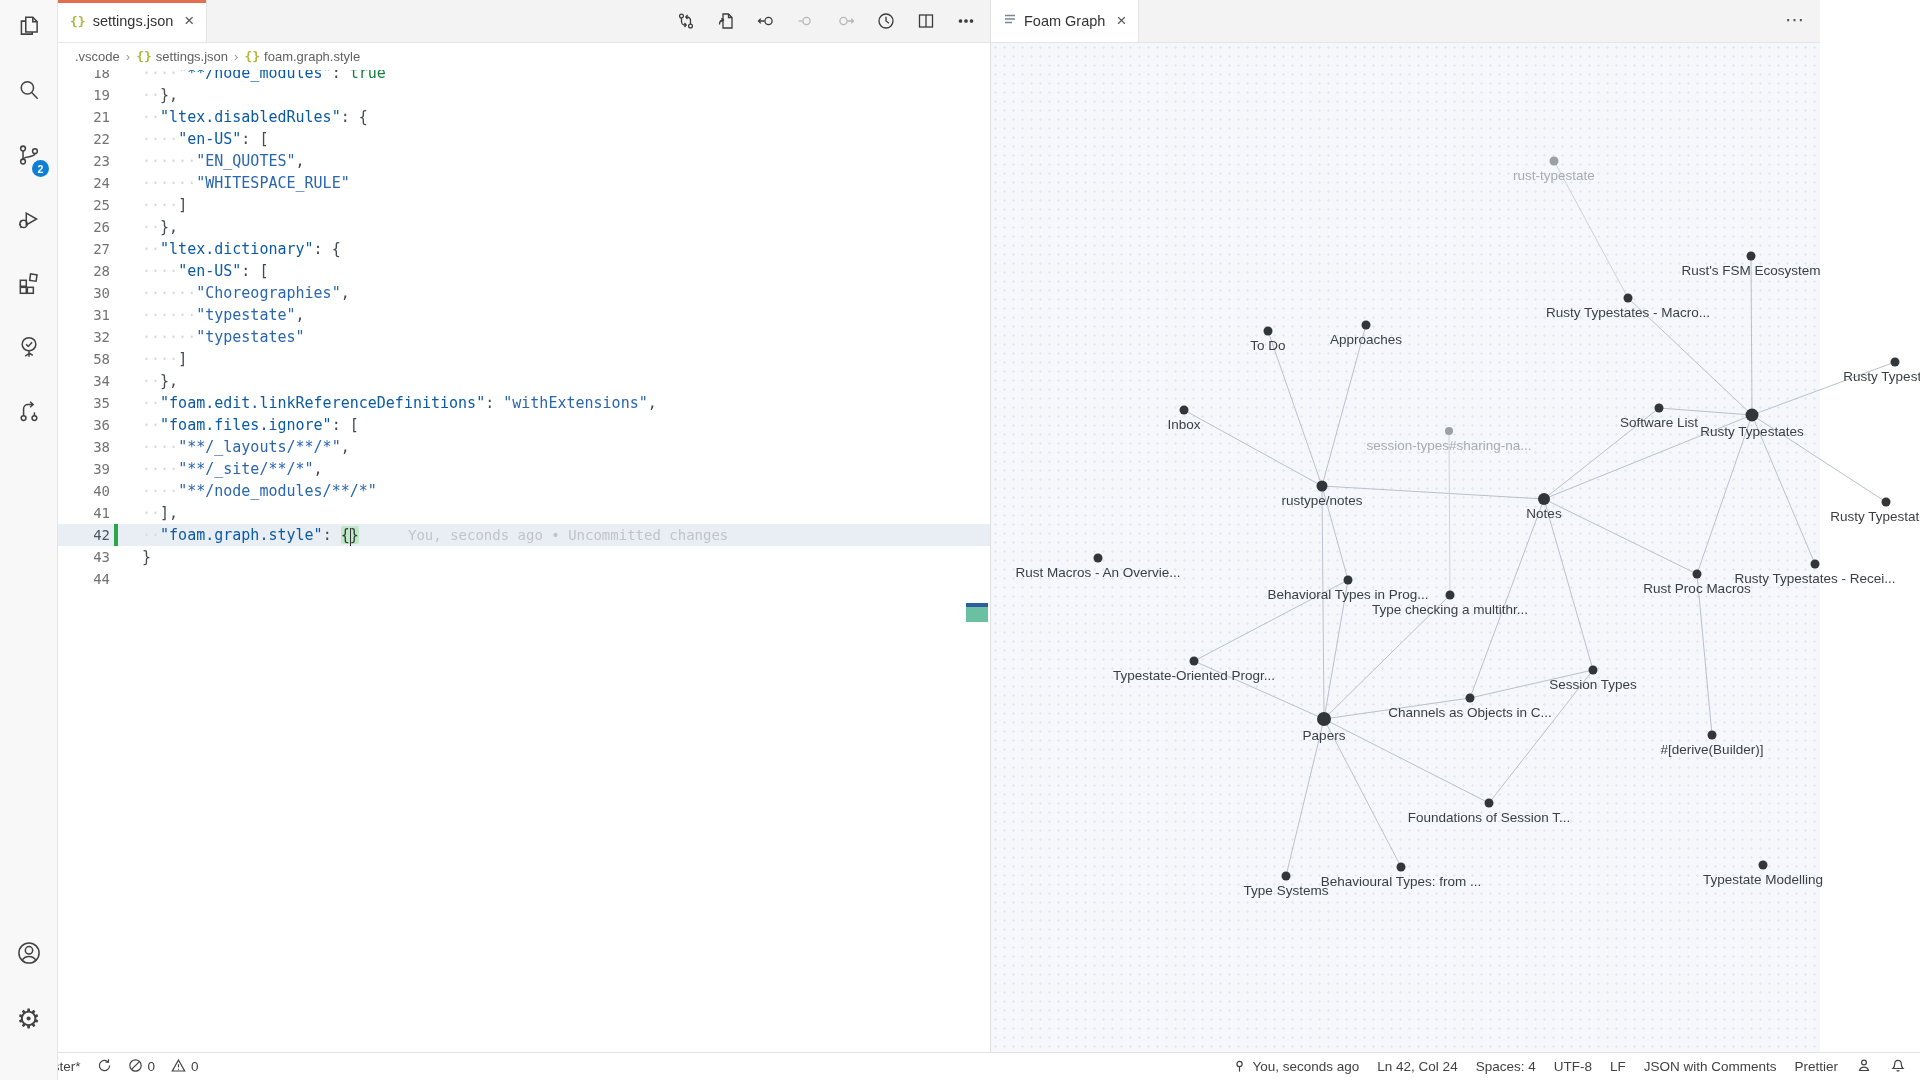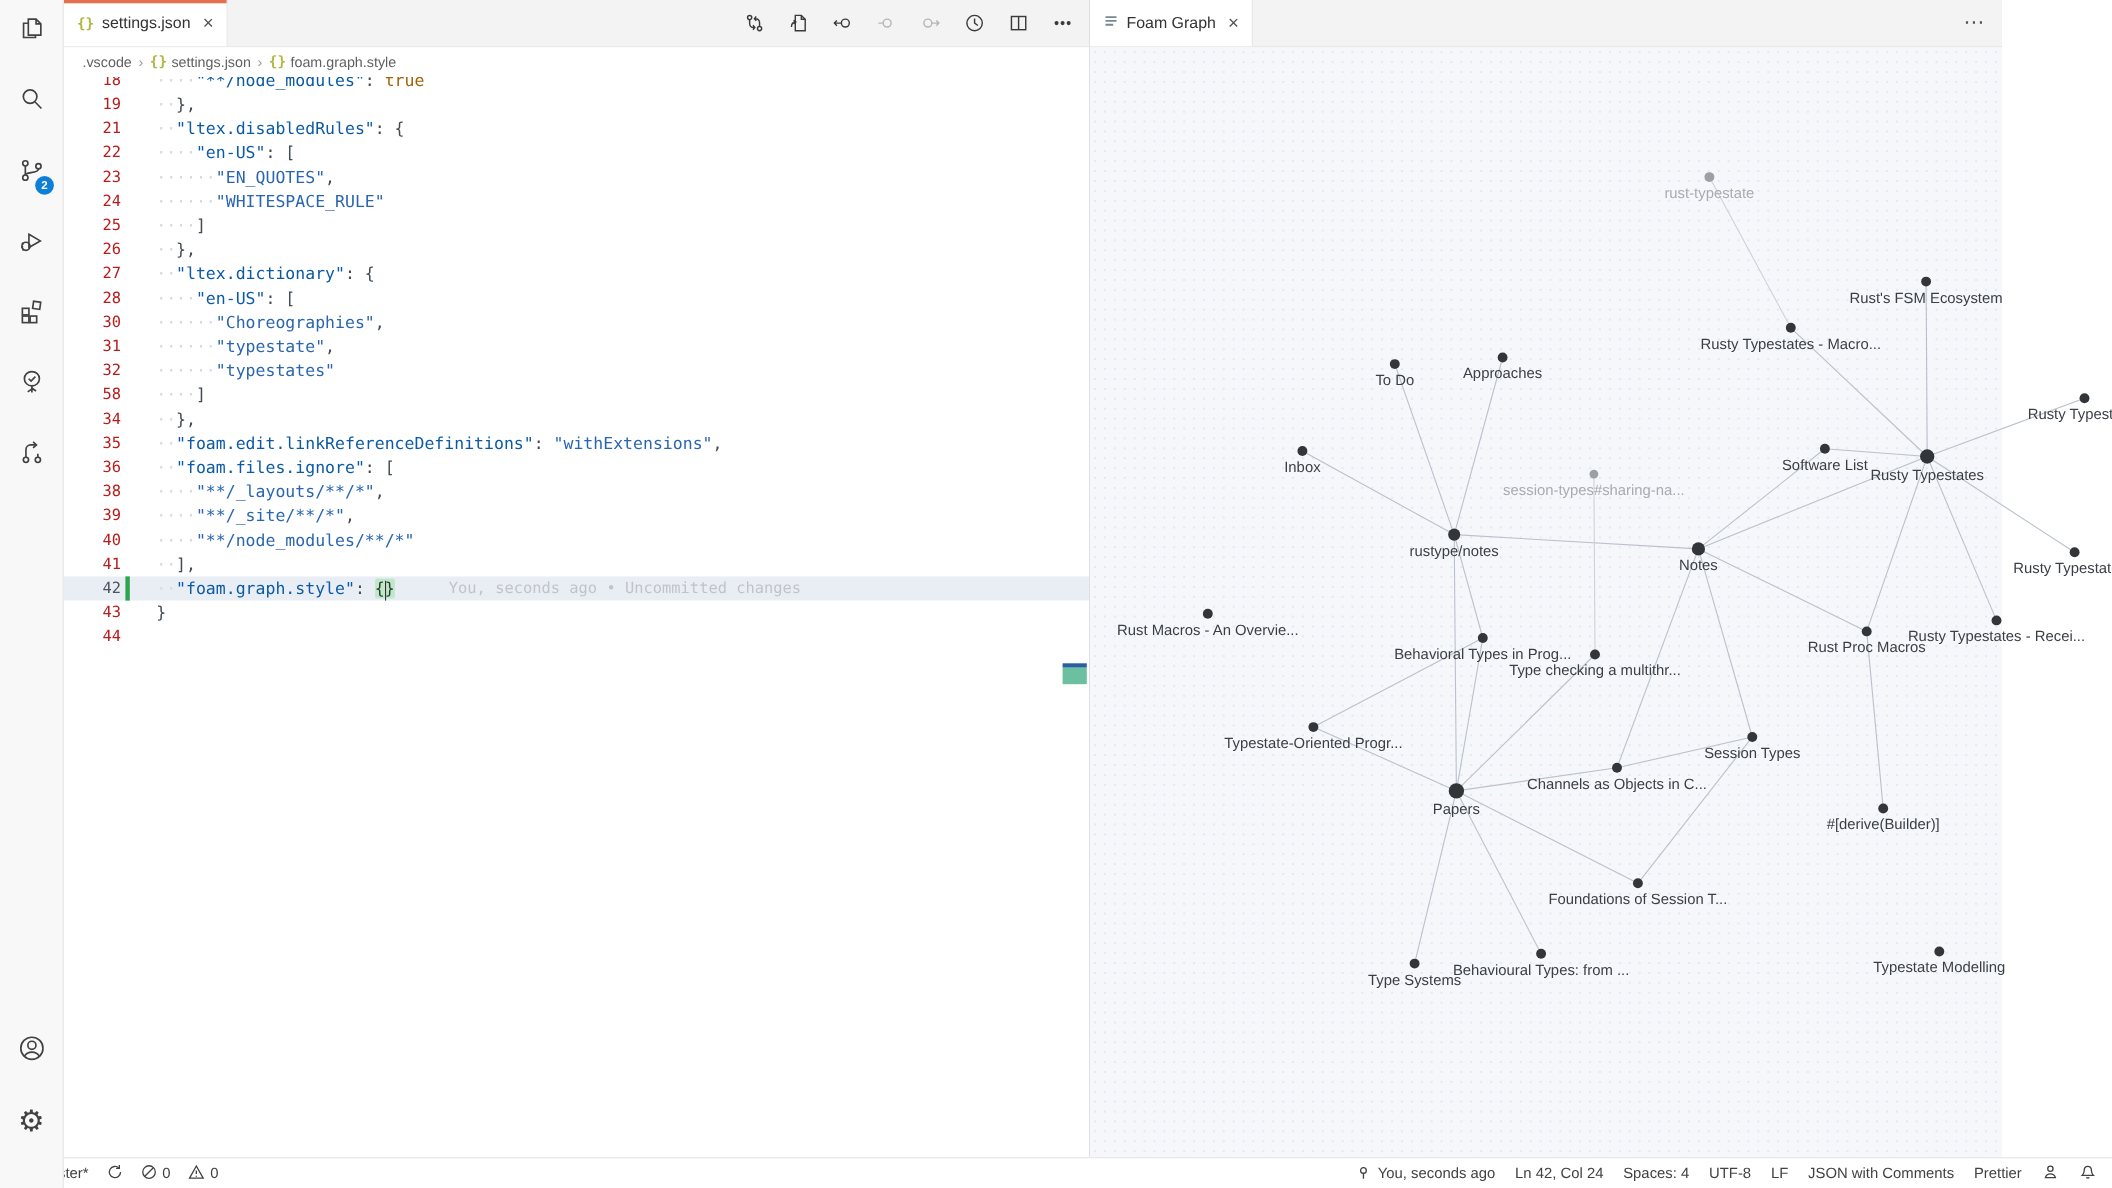--- a/index.html
+++ b/index.html
@@ -43,27 +43,27 @@
                 align-items:center; padding-left:17px; gap:6px; font-size:13px;
                 color:#616161; background:#fff; }
   .bc-item { display:flex; align-items:center; gap:4px; cursor:pointer; }
   .bc-sep { color:#9a9a9a; font-size:13px; }
   .bc-json { font-size:11px; }
 
   #code-viewport { position:absolute; top:70px; left:0; right:0; bottom:0; overflow:hidden;
                    font-family:"DejaVu Sans Mono", monospace; font-size:15px; }
   #code-lines { margin-top:-8px; }
   .line { position:relative; height:22px; line-height:22px; white-space:pre; display:flex; }
-  .line .ln { width:52px; text-align:right; color:#b91c1c; flex:none;
+  .line .ln { width:52px; text-align:right; color:#737373; flex:none;
               font-size:14px; }
   .line .code { margin-left:32px; }
   .line.current { background:#e9eef5; }
   .line.current .ln { color:#4b5560; }
   .gutter-mod { position:absolute; left:56px; top:0; width:3.5px; height:22px; background:#2da44e; }
-  .k { color:#0c5aa6; } .s { color:#2a66b0; } .b { color:#a16207; }
+  .k { color:#0c5aa6; } .s { color:#2a66b0; } .b { color:#15803d; }
   .p { color:#424a52; } .ws { color:#d6dade; }
   .hl { background:#bfe7c8; border-radius:2px; position:relative; color:#2c3e33; }
   .hl::after { content:""; position:absolute; left:9px; top:2px; width:1.5px; height:18px;
                background:#333; }
   .blame { position:absolute; left:350px; top:0; color:#c0c4c8; font-size:14px; }
 
   .overview-cursor { position:absolute; right:2px; top:533px; width:22px; height:4px;
                      background:#2b5e9e; }
   .overview-mod { position:absolute; right:2px; top:537px; width:22px; height:15px;
                   background:#6cc0a2; }

